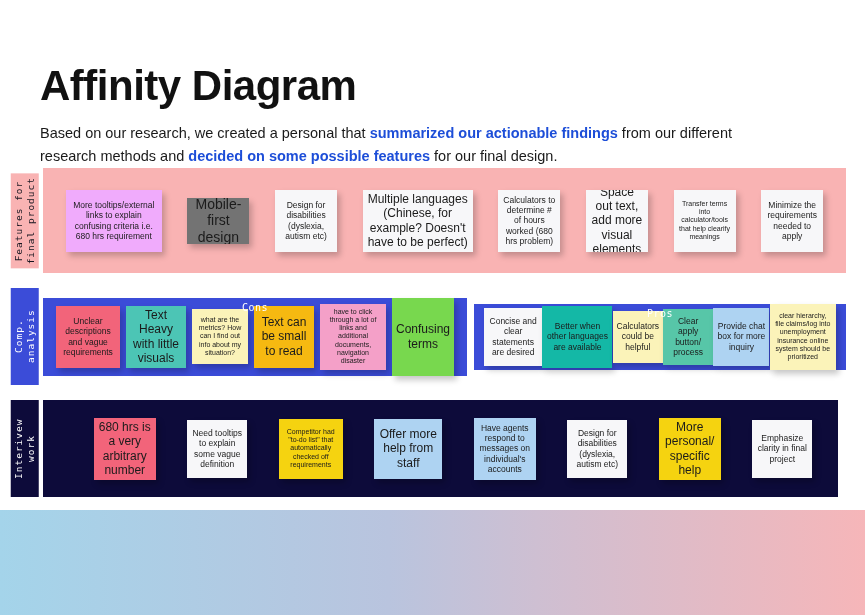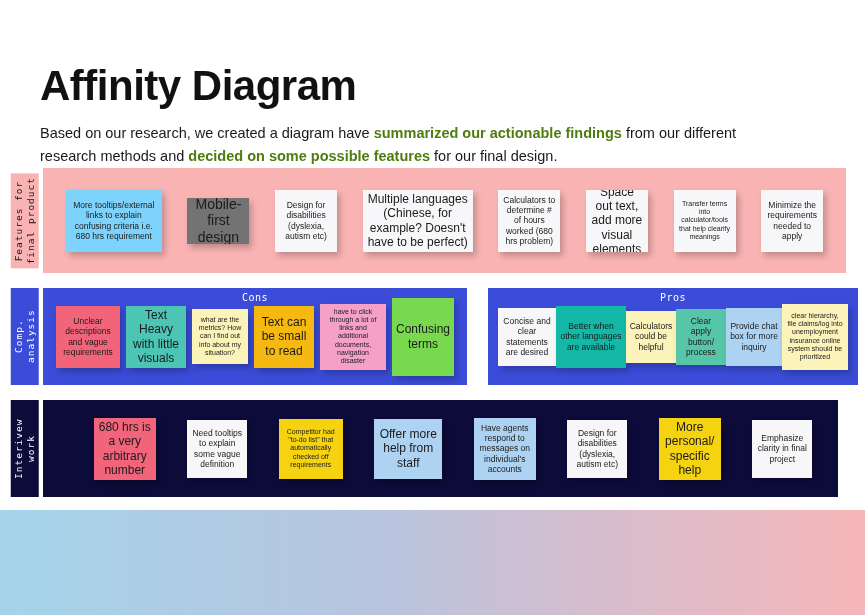--- a/index.html
+++ b/index.html
@@ -13,21 +13,21 @@
 
   
   #header{position:absolute;left:40px;top:24px;width:780px;margin-top:40px;}
   #page-title{
     font-size:42px;font-weight:bold;color:#111111;
     letter-spacing:-0.5px;line-height:1.05;margin:0 0 14px 0;
   }
   #subtitle{
     font-size:14.5px;color:#1a1a1a;line-height:1.55;max-width:715px;
   }
-  #subtitle .hl{color:#4d7c0f;font-weight:bold;}
+  #subtitle .hl{color:#1d4ed8;font-weight:bold;}
 
   
   .band-row{position:absolute;display:flex;align-items:stretch;}
 
   .side-label{
     width:22px;
     display:flex;align-items:center;justify-content:center;
     margin-right:7px;flex:0 0 auto;
   }
   .side-label .vtxt{
@@ -77,46 +77,46 @@
   .sz-m{font-size:8.5px;}
   .sz-l{font-size:12px;}
   .sz-xl{font-size:14px;}
 
   
   #row-features{left:14px;top:168px;width:832px;height:105px;}
   #row-comp{left:14px;top:288px;width:832px;height:97px;}
   #row-interview{left:14px;top:400px;width:824px;height:97px;}
 
   
-  #comp-wrap{flex:1 1 auto;display:flex;gap:21px;}
+  #comp-wrap{flex:1 1 auto;display:flex;gap:7px;align-items:center;}
   #band-cons{flex:0 0 424px;position:relative;display:flex;align-items:center;}
   #band-pros{flex:1 1 auto;position:relative;display:flex;align-items:center;}
 
   
   #bottom-gradient{
     position:absolute;left:0;bottom:0;width:865px;height:105px;
     background:linear-gradient(90deg,#a4d4ea 0%,#b9c4de 45%,#cebfd2 62%,#f6b6b9 100%);
   }
 </style>
 </head>
 <body>
 
 <div id="header">
   <div id="page-title">Affinity Diagram</div>
-  <div id="subtitle"><span>Based on our research, we created a diagram have </span><span class="hl">summarized our actionable findings</span><span> from our different research methods and </span><span class="hl">decided on some possible features</span><span> for our final design.</span></div>
+  <div id="subtitle"><span>Based on our research, we created a personal that </span><span class="hl">summarized our actionable findings</span><span> from our different research methods and </span><span class="hl">decided on some possible features</span><span> for our final design.</span></div>
 </div>
 
 <div class="band-row" id="row-features">
   <div class="side-label lbl-pink">
     <div class="vtxt">Features for
 final product</div>
   </div>
   <div class="band band-pink">
     <div class="notes" id="notes-features">
-        <div class="note sz-m" style="background: #7dd3fc; width: 96px; height: 62px;">
+        <div class="note sz-m" style="background: #f0abfc; width: 96px; height: 62px;">
           <span>More tooltips/external links to explain confusing criteria i.e. 680 hrs requirement</span>
         </div>
         <div class="note sz-xl" style="background: #737373; width: 62px; height: 46px;">
           <span>Mobile-first design</span>
         </div>
         <div class="note sz-m" style="background: rgb(247, 247, 249); width: 62px; height: 62px;">
           <span>Design for disabilities (dyslexia, autism etc)</span>
         </div>
         <div class="note sz-l" style="background: rgb(247, 247, 249); width: 110px; height: 62px;">
           <span>Multiple languages (Chinese, for example? Doesn't have to be perfect)</span>

